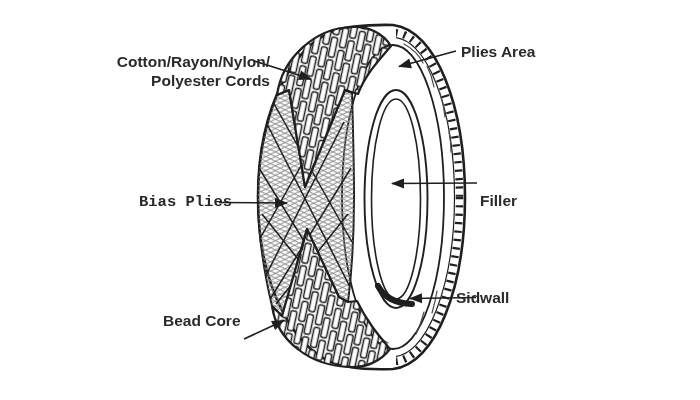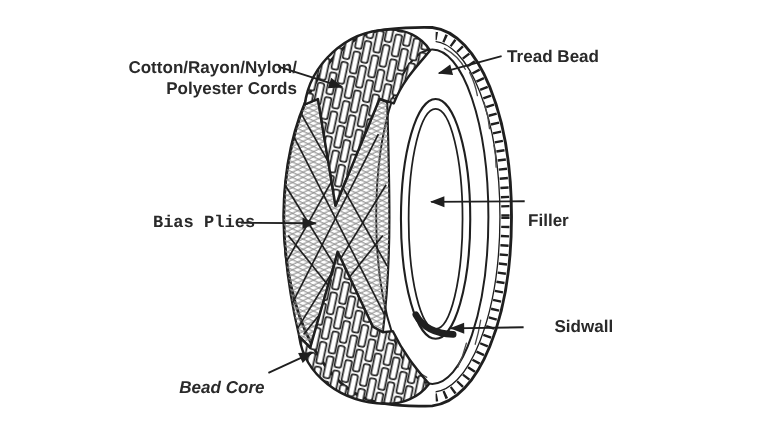--- a/index.html
+++ b/index.html
@@ -11,22 +11,22 @@
   .lbl{
     position:absolute;
     font-family:"Liberation Sans",sans-serif;
     font-size:15.5px;font-weight:600;line-height:1.25;
     color:#2a2a2a;white-space:pre-line;
   }
   .lbl-cords{left:98px;top:52px;width:172px;text-align:right;}
   .lbl-tread{left:461px;top:42px;}
   .lbl-bias{left:139px;top:193px;font-family:Liberation Mono, monospace;}
   .lbl-filler{left:480px;top:191px;}
-  .lbl-sidwall{left:504px;top:288px;}
-  .lbl-bead{left:163px;top:343px;font-style:italic;}
+  .lbl-sidwall{left:456px;top:288px;}
+  .lbl-bead{left:163px;top:311px;}
 </style>
 </head>
 <body>
 
 <div class="stage">
 
   <svg width="700" height="400" viewBox="0 0 700 400">
     <defs>
       <marker id="ah" markerUnits="userSpaceOnUse" markerWidth="14" markerHeight="11" refX="12.5" refY="5.5" orient="auto">
         <path d="M0.5,0.5 L13.5,5.5 L0.5,10.5 Z" fill="#1f1f1f"></path>
@@ -114,18 +114,18 @@
       <line x1="456" y1="51" x2="399" y2="66.5" marker-end="url(#ah)"></line>
       <line x1="219" y1="202.5" x2="287" y2="203" marker-end="url(#ah)"></line>
       <line x1="477" y1="183" x2="392" y2="183.5" marker-end="url(#ah)"></line>
       <line x1="476" y1="297.5" x2="410" y2="298.5" marker-end="url(#ah)"></line>
       <line x1="244" y1="339" x2="284" y2="320.5" marker-end="url(#ah)"></line>
     </g>
   </svg>
 
   <div class="lbl lbl-cords">Cotton/Rayon/Nylon/
 Polyester Cords</div>
-  <div class="lbl lbl-tread">Tread Bead</div>
+  <div class="lbl lbl-tread">Plies Area</div>
   <div class="lbl lbl-bias">Bias Plies</div>
   <div class="lbl lbl-filler">Filler</div>
   <div class="lbl lbl-sidwall">Sidwall</div>
   <div class="lbl lbl-bead">Bead Core</div>
 </div>
 
 </body></html>

